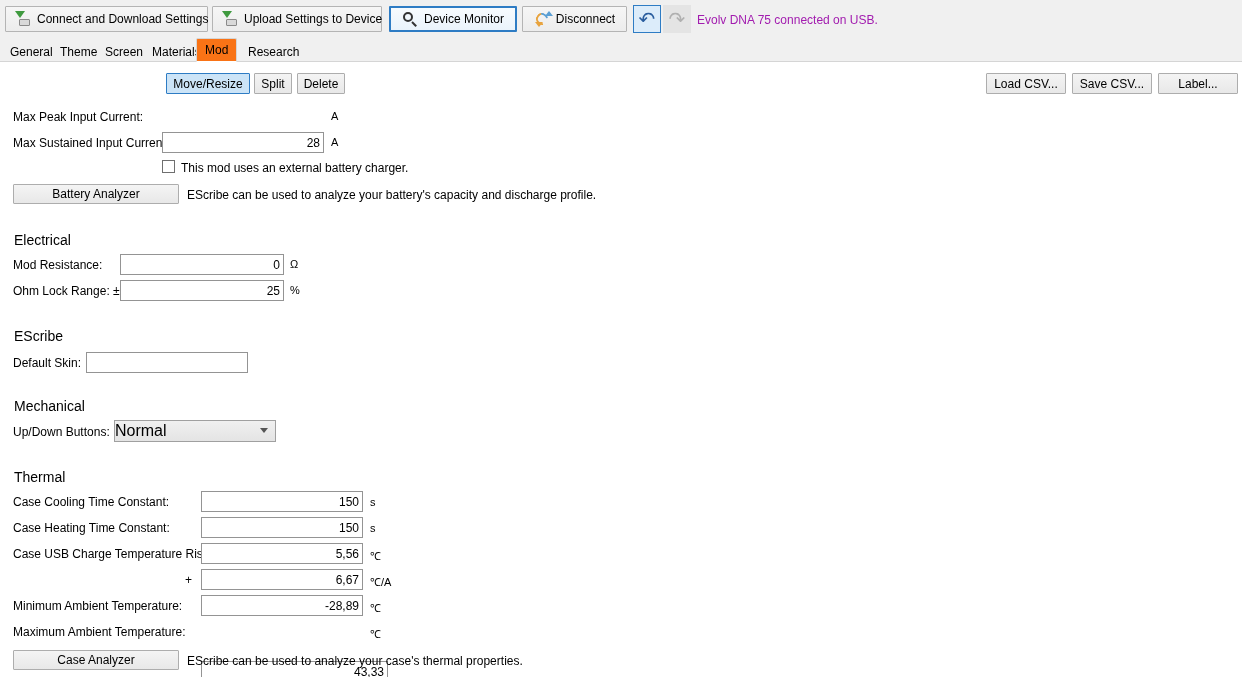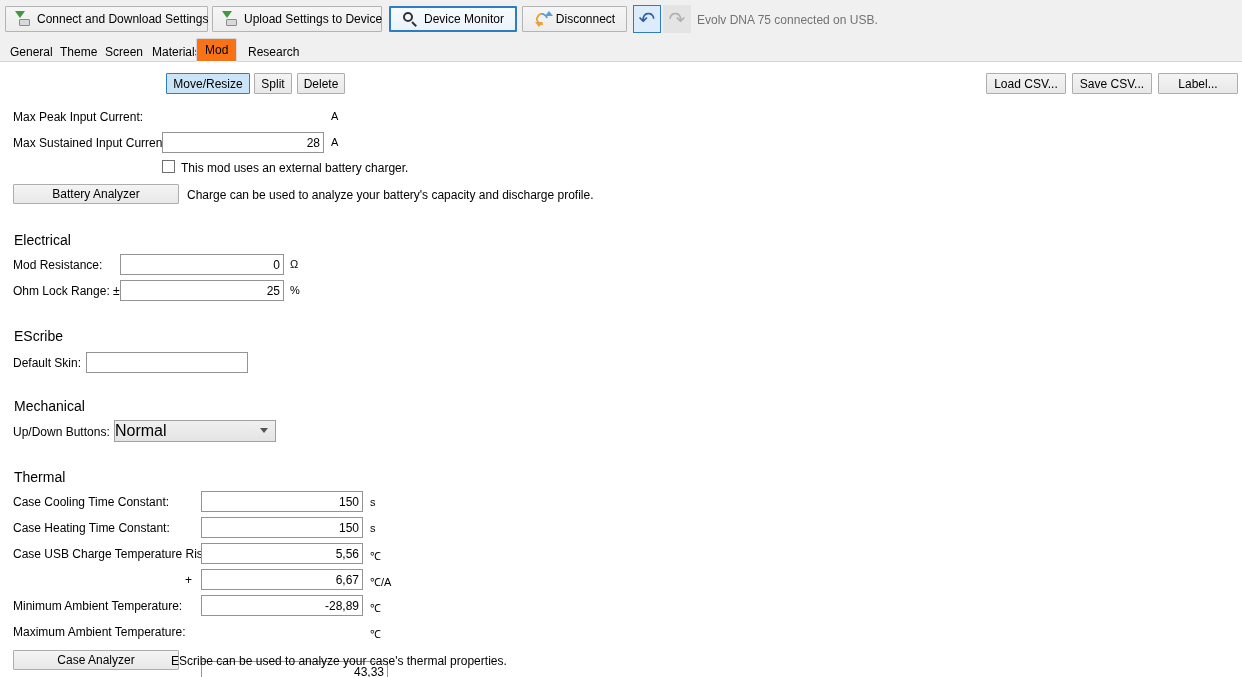--- a/index.html
+++ b/index.html
@@ -94,21 +94,21 @@
     background: transparent; border: 1px solid transparent;
   }
   #btn-undo { left: 633px; border: 1px solid #2e7cc4; background: #dcecfa; }
   #btn-redo { left: 663px; background: #e4e4e4; border: 1px solid #e4e4e4; }
   .undo-glyph, .redo-glyph { font-size: 20px; line-height: 20px; }
   .undo-glyph { color: #2a5d9e; }
   .redo-glyph { color: #b0b0b0; }
 
   #status-text {
     position: absolute; left: 697px; top: 13px;
-    font-size: 12px; color: #737373;
+    font-size: 12px; color: #a21caf;
     white-space: nowrap;
   }
 
   
   .tabstrip {
     position: absolute; left: 0; top: 38px; width: 1242px; height: 24px;
     background: #f0f0f0;
   }
   .tabstrip::after {
     content: ""; position: absolute; left: 0; bottom: 0; width: 1242px; height: 1px;
@@ -295,21 +295,21 @@
   <div class="unit" style="left:331px;top:48px;">A</div>
 
   <div class="lbl-static" style="left:13px;top:74px;">Max Sustained Input Current:</div>
   <div class="field" style="left:162px;top:70px;width:162px;">28</div>
   <div class="unit" style="left:331px;top:74px;">A</div>
 
   <div class="cbox" style="left:162px;top:98px;"></div>
   <div class="lbl-static" style="left:181px;top:99px;">This mod uses an external battery charger.</div>
 
   <div class="btn" style="position:absolute;left:13px;top:122px;width:166px;height:20px;">Battery Analyzer</div>
-  <div class="desc" style="left:187px;top:126px;">Charge can be used to analyze your battery's capacity and discharge profile.</div>
+  <div class="desc" style="left:187px;top:126px;">EScribe can be used to analyze your battery's capacity and discharge profile.</div>
 
   <div class="section-h" style="left:14px;top:170px;">Electrical</div>
 
   <div class="lbl-static" style="left:13px;top:196px;">Mod Resistance:</div>
   <div class="field" style="left:120px;top:192px;width:164px;">0</div>
   <div class="unit" style="left:290px;top:196px;">Ω</div>
 
   <div class="lbl-static" style="left:13px;top:222px;">Ohm Lock Range: ±</div>
   <div class="field" style="left:120px;top:218px;width:164px;text-align:right;">25</div>
   <div class="unit" style="left:290px;top:222px;">%</div>
@@ -345,15 +345,15 @@
 
   <div class="lbl-static" style="left:13px;top:537px;">Minimum Ambient Temperature:</div>
   <div class="field" style="left:201px;top:533px;width:162px;">-28,89</div>
   <div class="unit" style="left:370px;top:538px;">℃</div>
 
   <div class="lbl-static" style="left:13px;top:563px;">Maximum Ambient Temperature:</div>
   <div class="field" style="left:201px;top:559px;width:187px;margin-top:40px;">43,33</div>
   <div class="unit" style="left:370px;top:564px;">℃</div>
 
   <div class="btn" style="position:absolute;left:13px;top:588px;width:166px;height:20px;">Case Analyzer</div>
-  <div class="desc" style="left:171px;top:592px;">EScribe can be used to analyze your case's thermal properties.</div>
+  <div class="desc" style="left:187px;top:592px;">EScribe can be used to analyze your case's thermal properties.</div>
 
 </div>
 
 </body></html>

